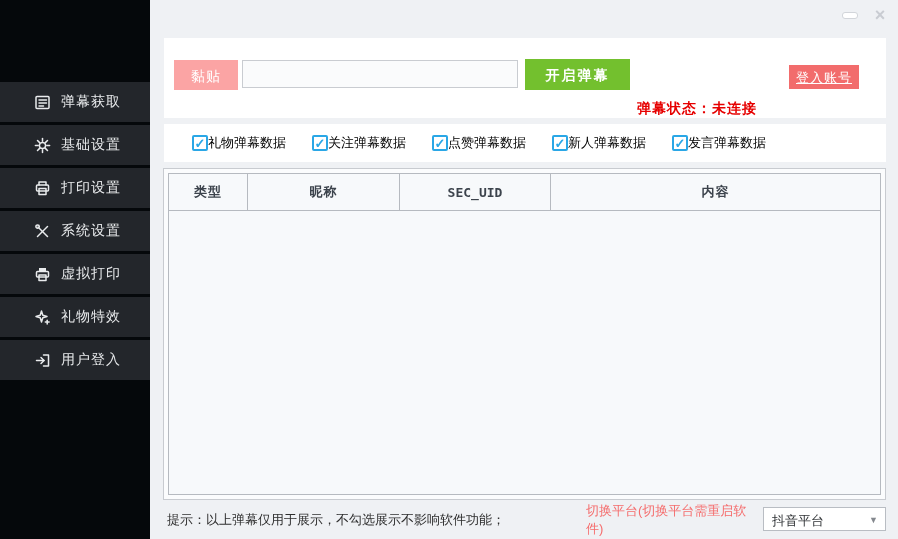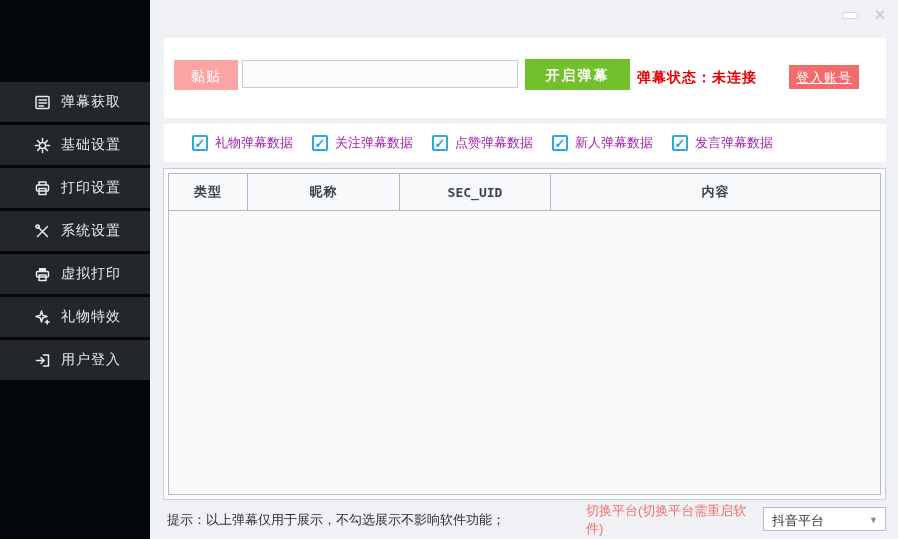--- a/index.html
+++ b/index.html
@@ -27,36 +27,36 @@
   .btn-min .dash{width:14px;height:5px;background:#ffffff;border:1px solid #d2d5da;border-radius:3px;}
   .btn-close{color:#c9ccd2;font-size:18px;font-weight:bold;line-height:20px;width:18px;text-align:center;}
   
   .toolbar{position:absolute;left:14px;top:38px;width:722px;height:80px;background:#ffffff;}
   .paste-btn{position:absolute;left:10px;top:22px;width:64px;height:30px;background:#fba4a4;
     color:#fff;font-size:14px;line-height:30px;text-align:center;border:none;letter-spacing:1px;}
   .room-input{position:absolute;left:78px;top:22px;width:276px;height:28px;box-sizing:border-box;
     border:1px solid #c9ccd1;background:#fafbfc;font-size:13px;padding:0 8px;color:#333;outline:none;}
   .start-btn{position:absolute;left:361px;top:21px;width:105px;height:31px;background:#73c02e;
     color:#fff;font-size:14px;line-height:31px;text-align:center;border:none;letter-spacing:2px;font-weight:bold;}
-  .status{position:absolute;left:473px;top:0;height:80px;display:flex;align-items:center;
+  .status{position:absolute;left:473px;top:0;height:80px;display:flex;align-items:flex-end;
     color:#e60000;font-size:14px;font-weight:bold;letter-spacing:1px;}
   .login-btn{position:absolute;left:625px;top:27px;width:70px;height:24px;background:#f26c6c;
     color:#fff;font-size:13px;line-height:24px;text-align:center;border:none;letter-spacing:1px;text-decoration:underline;}
   
   .filters{position:absolute;left:14px;top:124px;width:722px;height:38px;background:#ffffff;}
   .filter-item{position:absolute;top:0;height:38px;display:flex;align-items:center;}
   .filter-item:nth-child(1){left:28px;}
   .filter-item:nth-child(2){left:148px;}
   .filter-item:nth-child(3){left:268px;}
   .filter-item:nth-child(4){left:388px;}
   .filter-item:nth-child(5){left:508px;}
   .cbx{width:16px;height:16px;box-sizing:border-box;border:2px solid #2aa7e6;background:#fff;
     border-radius:2px;display:flex;align-items:center;justify-content:center;
     color:#2aa7e6;font-size:13px;font-weight:bold;line-height:1;}
-  .filter-item .lbl{margin-left:7px;font-size:13px;color:#a21caf;}
+  .filter-item .lbl{font-size:13px;color:#000000;}
   
   .table-frame{position:absolute;left:13px;top:168px;width:723px;height:332px;box-sizing:border-box;
     border:1px solid #c8cbd0;background:#fbfcfd;}
   .table-inner{position:absolute;left:4px;top:4px;right:4px;bottom:4px;
     border:1px solid #b6bac0;background:#f7f9fb;}
   .thead{height:36px;display:flex;border-bottom:1px solid #b6bac0;align-items:stretch;}
   .th{display:flex;align-items:center;justify-content:center;font-size:13px;font-weight:bold;
     color:#3c434c;border-right:1px solid #b6bac0;letter-spacing:1px;}
   .th.c1{width:78px;}.th.c2{width:151px;}.th.c3{width:150px;font-family:"DejaVu Sans Mono",monospace;letter-spacing:0;}
   .th.c4{flex:1;border-right:none;}

